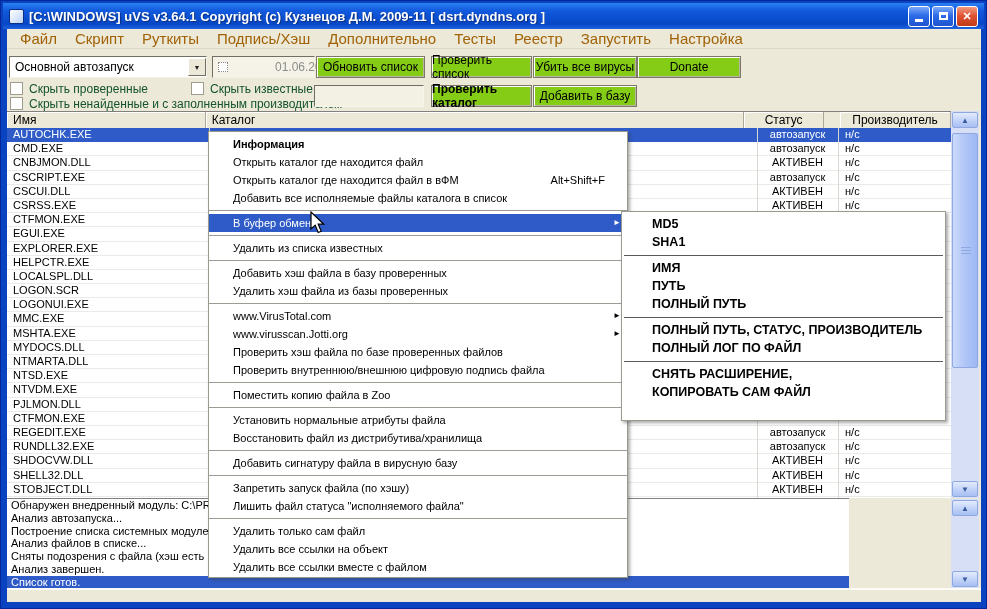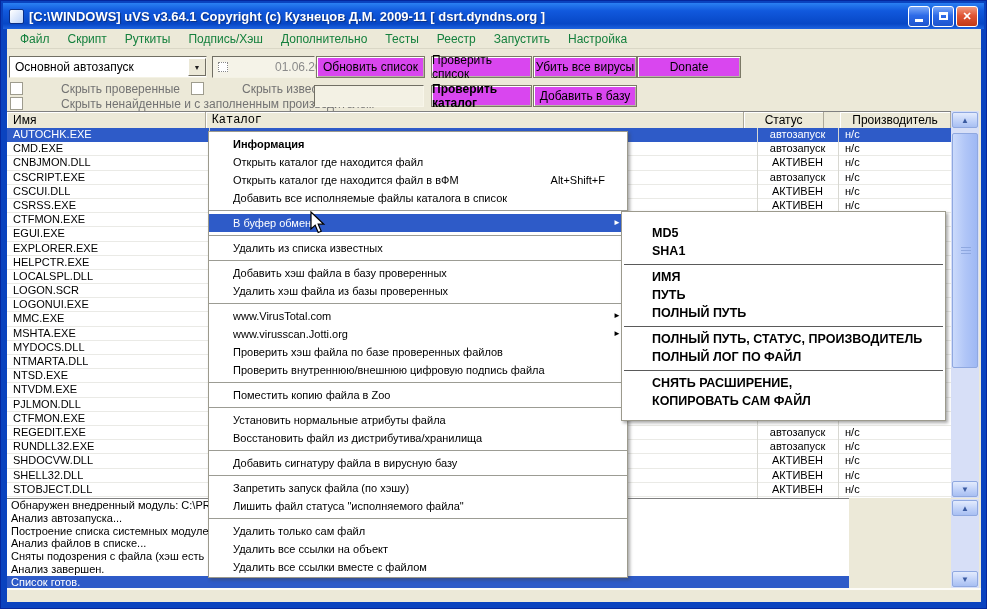--- a/index.html
+++ b/index.html
@@ -21,34 +21,34 @@
     font-size:11px;font-weight:bold;line-height:1;
     background:linear-gradient(180deg,#7CA9F8 0%,#2E6BE8 45%,#1D54CE 100%);}
   .win-btn.close{background:linear-gradient(180deg,#F19A7E 0%,#E05535 45%,#C23A17 100%);}
   .glyph-min{width:8px;height:3px;background:#fff;margin-top:9px;}
   .glyph-max{width:9px;height:8px;border:2px solid #fff;border-top-width:3px;}
   
   .client{position:absolute;left:6px;top:28px;width:974px;height:573px;background:#ECE9D8;}
   
   .menubar{position:absolute;left:0;top:0;width:100%;height:20px;display:flex;
     align-items:center;padding-left:4px;border-bottom:1px solid #DAD7C6;}
-  .mb-item{padding:2px 9px;font-size:12px;color:#15803d;}
+  .mb-item{padding:2px 9px;font-size:15px;color:#a16207;}
   
   .combo{position:absolute;height:22px;background:#fff;border:1px solid;
     border-color:#716F64 #F4F2E4 #F4F2E4 #716F64;display:flex;align-items:center;
     font-size:12px;padding-left:5px;}
   .combo .arrow-btn{margin-left:auto;width:18px;height:18px;background:#ECE9D8;
     border:1px solid;border-color:#fff #716F64 #716F64 #fff;display:flex;
     align-items:center;justify-content:center;font-size:7px;color:#202020;flex:none;}
-  .btn{position:absolute;height:22px;background:#d946ef;border:1px solid #7B7966;
+  .btn{position:absolute;height:22px;background:#84cc16;border:1px solid #7B7966;
     box-shadow:inset 1px 1px 0 #FFFFFF,inset -1px -1px 0 #B8B5A5;
     display:flex;align-items:center;justify-content:center;font-size:12px;color:#000;}
   .checkbox{position:absolute;width:13px;height:13px;background:#fff;border:1px solid;
     border-color:#716F64 #fff #fff #716F64;outline:1px solid #9e9c8e;outline-offset:-1px;}
-  .cb-label{position:absolute;font-size:12px;color:#737373;white-space:nowrap;margin-left:32px;}
+  .cb-label{position:absolute;font-size:12px;color:#14532d;white-space:nowrap;}
   .sunken-input{position:absolute;background:#F3F1E4;border:1px solid;
     border-color:#716F64 #F8F6EA #F8F6EA #716F64;}
   .date-cb{width:10px;height:10px;border:1px dotted #888;background:#fff;
     margin-right:3px;flex:none;}
   
   .t-header{position:absolute;left:0;top:82px;width:944px;height:17px;background:#ECE9D8;
     border-top:1px solid #808080;display:flex;font-size:12px;}
   .th{border-right:1px solid #ACA899;box-shadow:inset 1px 1px 0 #fff;height:100%;
     display:flex;align-items:center;padding-left:6px;}
   .th.center{justify-content:center;padding-left:0;}
@@ -85,21 +85,21 @@
   .menu-item{position:relative;height:18px;line-height:18px;padding-left:24px;
     white-space:nowrap;display:flex;align-items:center;}
   .menu-item.bold{font-weight:bold;}
   .menu-item.hl{background:#2E5BC8;color:#fff;}
   .menu-sep{height:7px;position:relative;}
   .menu-sep::after{content:"";position:absolute;left:0;right:0;top:3px;height:0;
     border-top:1px solid #9C9C94;border-bottom:1px solid #FFFFFF;}
   .mi-shortcut{position:absolute;right:22px;top:0;}
   .mi-arrow{position:absolute;right:6px;top:0;font-size:8px;}
   
-  .sub{left:614px;top:182px;width:325px;height:210px;padding:12px 0;z-index:60;}
+  .sub{left:614px;top:182px;width:325px;height:210px;padding:3px 0;z-index:60;}
   .sub .menu-item{height:18px;line-height:18px;font-weight:bold;font-size:12.5px;padding-left:30px;}
   .sub .menu-sep{height:8px;}
   .sub .menu-sep::after{border-top:1px solid #5A5A5A;border-bottom:none;left:2px;right:2px;top:4px;}
   
   .cursor{position:absolute;left:302px;top:182px;z-index:100;pointer-events:none;}
 </style>
 </head>
 <body>
 
 <div class="window">
@@ -154,21 +154,21 @@
     <span class="cb-label" style="left:203px;top:53px;">Скрыть известные</span>
     <span class="checkbox" style="left:3px;top:68px;"></span>
     <span class="cb-label" style="left:22px;top:68px;">Скрыть ненайденные и с заполненным производителем</span>
 
     <div class="sunken-input" style="left:307px;top:56px;width:110px;height:22px;"></div>
     <div class="btn" style="left:424px;top:56px;width:101px;font-weight:bold;">Проверить каталог</div>
     <div class="btn" style="left:526px;top:56px;width:104px;">Добавить в базу</div>
 
     <div class="t-header">
       <div class="th" style="width:202px;">Имя</div>
-      <div class="th" style="width:548px;font-family:Liberation Mono, monospace;">Каталог</div>
+      <div class="th" style="width:548px;">Каталог</div>
       <div class="th center" style="width:81px;">Статус</div>
       <div class="th center" style="width:113px;margin-left:16px;">Производитель</div>
     </div>
 
     <div class="t-body" id="tbody">
         <div class="t-row sel">
           <div class="cell-name">AUTOCHK.EXE</div>
           <div class="cell-status">автозапуск</div>
           <div class="cell-vendor">н/с</div>
         </div>

